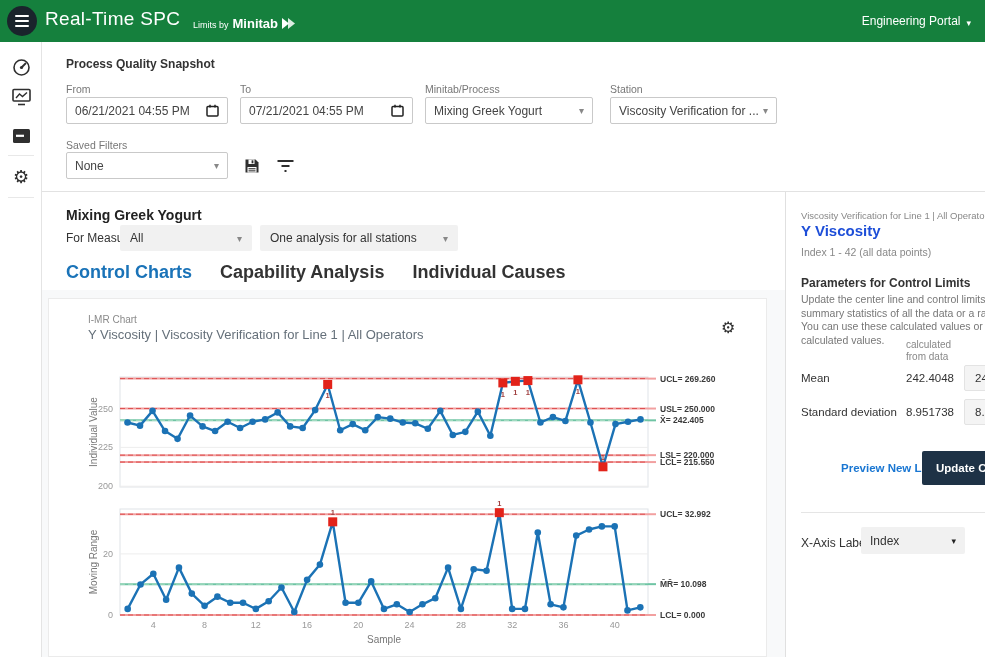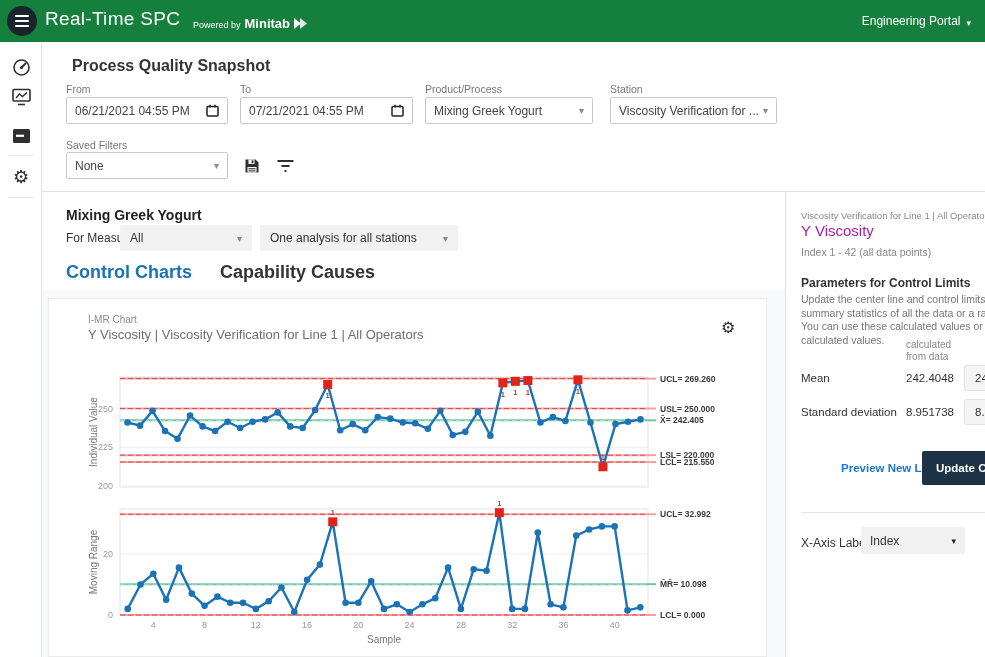--- a/index.html
+++ b/index.html
@@ -17,21 +17,21 @@
   .logo-chev { position:relative; top:1px; }
   .portal { position:absolute; right:14px; top:14px; color:#fff; font-size:12px; display:flex; align-items:flex-end; gap:6px; cursor:pointer;padding-left:15px; }
   .portal .caret { font-size:9px; }
 
   
   .sidebar { position:absolute; left:0; top:42px; width:42px; height:615px; background:#fff; border-right:1px solid #e4e4e4; }
   .side-icon { position:absolute; left:0; width:42px; display:flex; justify-content:center; cursor:pointer; }
   .side-div { position:absolute; left:8px; width:26px; height:1px; background:#e8e8e8; }
 
   
-  .section-title { position:absolute; left:66px; top:57px; font-size:16px; font-weight:700; color:#333;margin-left:6px; }
+  .section-title { position:absolute; left:66px; top:57px; font-size:12px; font-weight:700; color:#333; }
   .flabel { position:absolute; font-size:10.5px; color:#777; }
   .input-box { position:absolute; height:27px; background:#fff; border:1px solid #c9c9c9; border-radius:2px; font-size:12px; color:#444; display:flex; align-items:center; padding:0 8px; cursor:pointer; }
   .input-box .val { flex:1; white-space:nowrap; overflow:hidden; }
   .dd-caret { color:#888; font-size:10px; margin-left:4px; }
   .icon-btn { position:absolute; width:22px; height:22px; display:flex; align-items:center; justify-content:center; cursor:pointer; }
   .divider-h { position:absolute; left:42px; top:191px; width:943px; height:1px; background:#e2e2e2; }
 
   
   .process-title { position:absolute; left:66px; top:207px; font-size:14px; font-weight:700; color:#222; }
   .fm-label { position:absolute; left:66px; top:231px; font-size:12px; color:#333; }
@@ -48,21 +48,21 @@
 
   svg text.tick { font-family:"Liberation Sans",sans-serif; font-size:9px; fill:#999; }
   svg text.ref { font-family:"Liberation Sans",sans-serif; font-size:8.5px; font-weight:700; fill:#3a3a3a; }
   svg text.flag { font-family:"Liberation Sans",sans-serif; font-size:7.5px; font-weight:700; fill:#a04040; }
   svg text.axlab { font-family:"Liberation Sans",sans-serif; font-size:10px; fill:#777; }
 
   
   .rpanel { position:absolute; left:785px; top:192px; width:200px; height:465px; border-left:1px solid #e0e0e0; background:#fff; overflow:hidden; }
   .rp { position:absolute; }
   .rp-context { left:15px; top:18px; font-size:9.5px; color:#888; white-space:nowrap; }
-  .rp-title { left:15px; top:30px; font-size:15px; font-weight:400; color:#a21caf; }
+  .rp-title { left:15px; top:30px; font-size:15px; font-weight:700; color:#1d4ed8; }
   .rp-sub { left:15px; top:54px; font-size:10.5px; color:#888; white-space:nowrap; }
   .rp-section { left:15px; top:84px; font-size:12px; font-weight:700; color:#333; white-space:nowrap; }
   .rp-desc { left:15px; top:101px; width:252px; font-size:10.5px; color:#777; line-height:13.5px; }
   .rp-calccol { left:120px; top:147px; font-size:10px; color:#888; line-height:12px; }
   .rp-rowlab { left:15px; font-size:11.5px; color:#333; white-space:nowrap; }
   .rp-val { width:62px; text-align:right; font-size:11.5px; color:#333; }
   .rp-input { position:absolute; left:178px; width:120px; height:26px; background:#f4f4f4; border:1px solid #e3e3e3; border-radius:2px; font-size:11.5px; color:#333; padding:0 10px; font-family:"Liberation Sans",sans-serif; }
   .rp-link { left:55px; top:270px; font-size:11.5px; font-weight:700; color:#1976d2; cursor:pointer; white-space:nowrap; }
   .rp-btn { position:absolute; left:136px; top:259px; width:170px; height:34px; background:#1e3246; color:#fff; border:none; border-radius:2px; font-size:11.5px; font-weight:700; font-family:"Liberation Sans",sans-serif; text-align:left; padding:0 0 0 14px; cursor:pointer; white-space:nowrap; }
   .rp-hr { left:15px; top:320px; width:185px; height:1px; background:#e5e5e5; }
@@ -75,21 +75,21 @@
 <body>
 
 <div class="header">
   <div class="burger">
       <span></span>
       <span></span>
       <span></span>
     </div>
   <div class="app-title">Real-Time SPC</div>
   <div class="powered">
-    <span>Powered by</span>
+    <span>Limits by</span>
     <span class="brand">Minitab</span>
     <span class="logo-chev">
       <svg width="13" height="11" viewBox="0 0 13 11">
           <polygon points="0,0 7,5.5 0,11" fill="#fff"></polygon>
           <polygon points="6,0 13,5.5 6,11" fill="#fff" opacity=".85"></polygon>
         </svg>
     </span>
   </div>
   <div class="portal">
     <span>Engineering Portal</span>
@@ -140,21 +140,21 @@
 <div class="flabel" style="left:240px;top:83px">To</div>
 <div class="input-box" style="left:240px;top:97px;width:173px">
   <span class="val">07/21/2021 04:55 PM</span>
   <svg width="13" height="13" viewBox="0 0 13 13">
       <rect x="1" y="2.5" width="11" height="9.5" rx="1" fill="none" stroke="#222" stroke-width="1.5"></rect>
       <line x1="4" y1="0.8" x2="4" y2="3.5" stroke="#222" stroke-width="1.5"></line>
       <line x1="9" y1="0.8" x2="9" y2="3.5" stroke="#222" stroke-width="1.5"></line>
     </svg>
 </div>
 
-<div class="flabel" style="left:425px;top:83px">Product/Process</div>
+<div class="flabel" style="left:425px;top:83px">Minitab/Process</div>
 <div class="input-box" style="left:425px;top:97px;width:168px">
   <span class="val">Mixing Greek Yogurt</span>
   <span class="dd-caret">▾</span>
 </div>
 
 <div class="flabel" style="left:610px;top:83px">Station</div>
 <div class="input-box" style="left:610px;top:97px;width:167px">
   <span class="val">Viscosity Verification for ...</span>
   <span class="dd-caret">▾</span>
 </div>
@@ -190,21 +190,22 @@
   <span class="val">All</span>
   <span class="dd-caret">▾</span>
 </div>
 <div class="gray-dd" style="left:260px;top:225px;width:198px">
   <span class="val">One analysis for all stations</span>
   <span class="dd-caret">▾</span>
 </div>
 
 <div class="tabs">
   <div class="tab active">Control Charts</div>
-  <div class="tab">Capability Causes</div>
+  <div class="tab">Capability Analysis</div>
+  <div class="tab">Individual Causes</div>
 </div>
 
 <div class="band"></div>
 <div class="card"></div>
 <div class="chart-type">I-MR Chart</div>
 <div class="chart-title">Y Viscosity | Viscosity Verification for Line 1 | All Operators</div>
 <div class="gear-btn">⚙︎</div>
 
 <svg id="chartA" class="abs" style="left:85px;top:365px" width="690" height="135">
     <rect x="35" y="12" width="528" height="110" fill="none" stroke="#dfe3e8" stroke-width="1"></rect>

